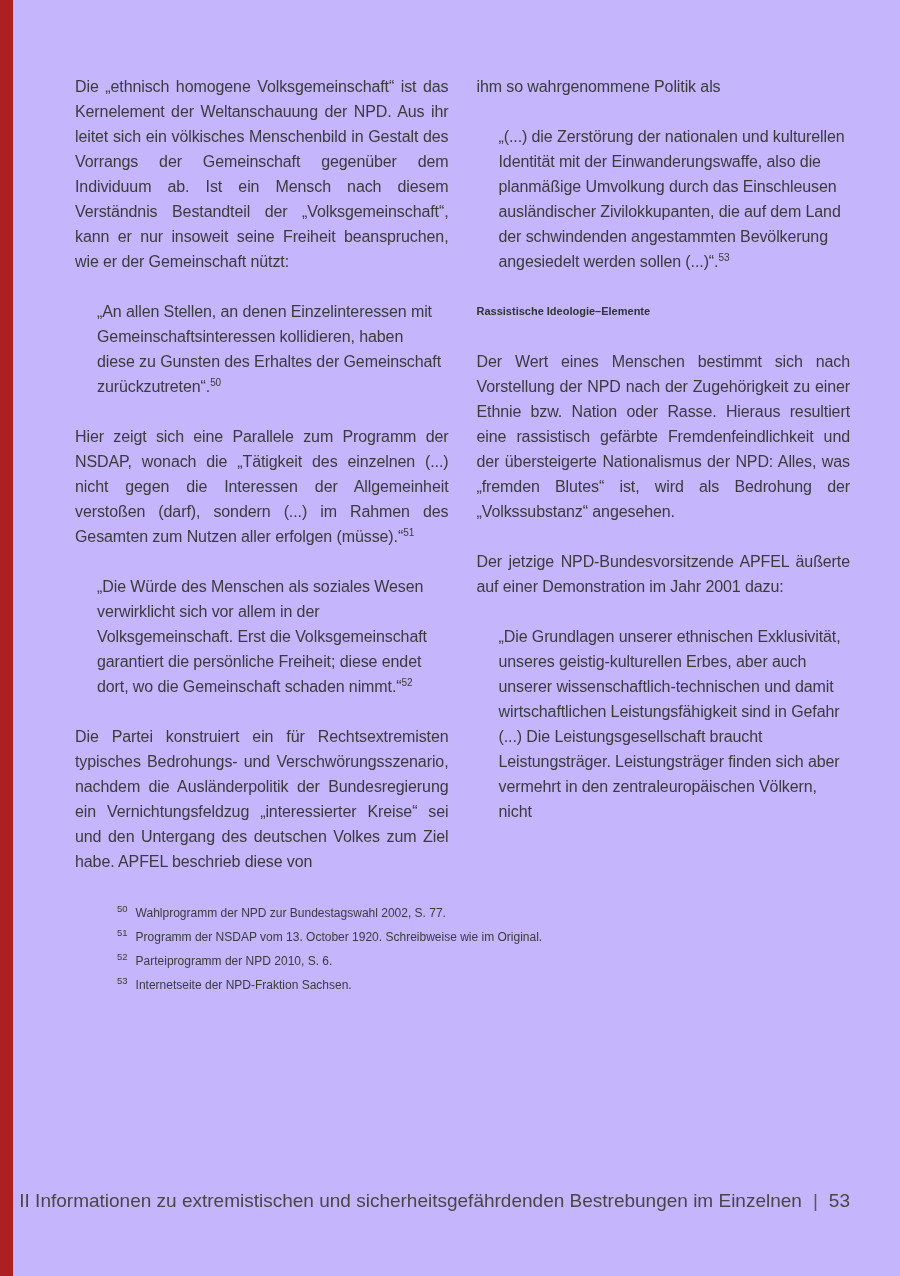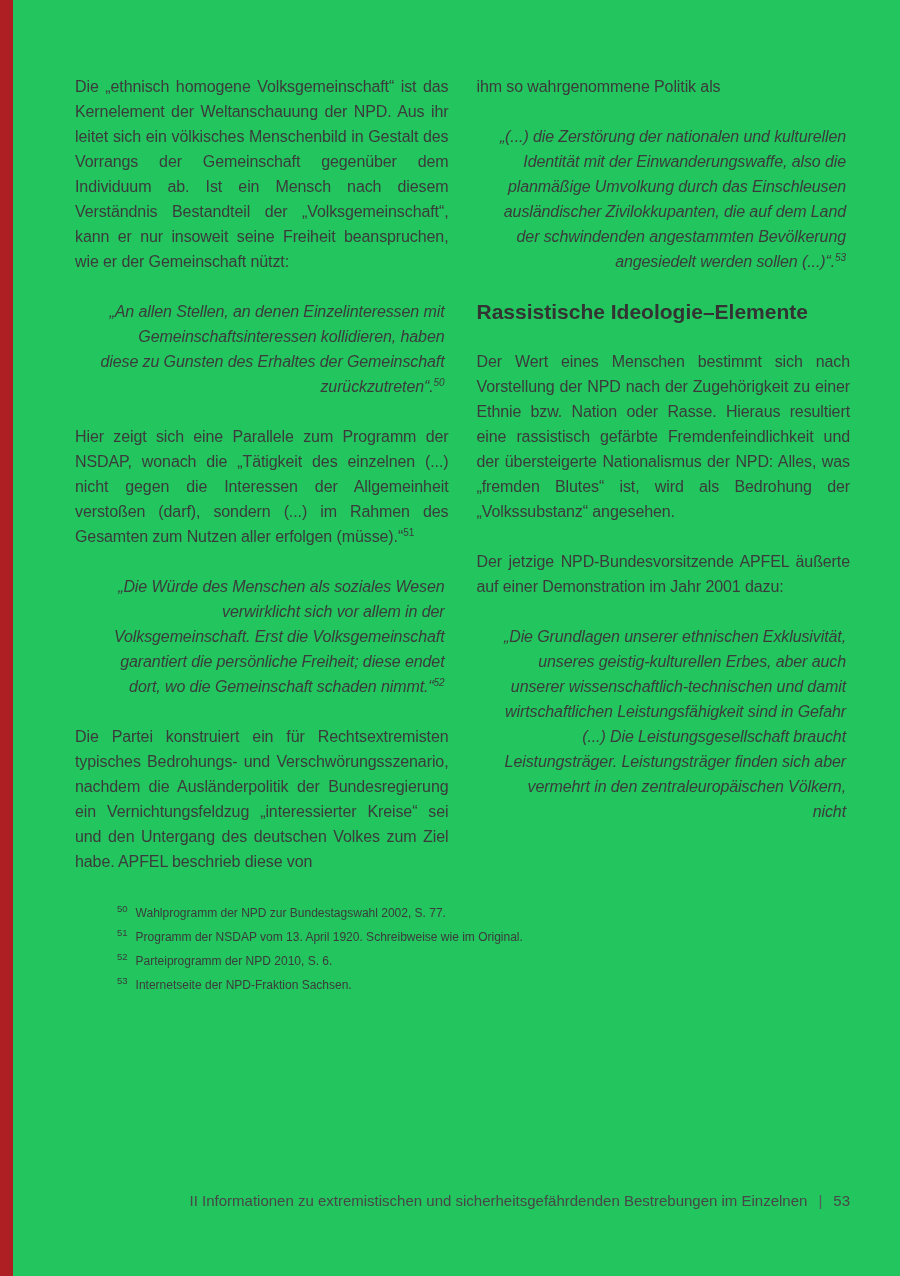--- a/index.html
+++ b/index.html
@@ -1,20 +1,20 @@
 <!DOCTYPE html>
 <html lang="de"><head>
 <meta charset="utf-8">
 <style>
   html, body { margin: 0; padding: 0; background: #ffffff; }
   .page {
     position: relative;
     width: 900px;
     height: 1276px;
-    background: #22c55e;
+    background: #c4b5fd;
     font-family: "Liberation Sans", sans-serif;
     color: #3b3b3b;
     overflow: hidden;
   }
   .accent-bar {
     position: absolute;
     left: 0; top: 0;
     width: 13px; height: 1276px;
     background: #ad1f23;
   }
@@ -27,29 +27,28 @@
   .col { flex: 1 1 0; min-width: 0; }
   p.body {
     margin: 0 0 25px 0;
     font-size: 16px;
     line-height: 25px;
     text-align: justify;
     letter-spacing: -0.1px;
   }
   blockquote.quote {
     margin: 0 4px 25px 22px;
-    font-style: italic;
     font-size: 16px;
     line-height: 25px;
-    text-align: right;
+    text-align: left;
     letter-spacing: -0.1px;
   }
   h2.subhead {
     margin: 2px 0 25px 0;
-    font-size: 21px;
+    font-size: 11px;
     line-height: 25px;
     font-weight: bold;
     color: #333333;
   }
   sup.ref {
     font-size: 10px;
     line-height: 0;
     vertical-align: super;
   }
   .footnotes {
@@ -63,21 +62,21 @@
   .footnote { white-space: nowrap; }
   .fn-num {
     display: inline-block;
     font-size: 9.5px;
     vertical-align: super;
     margin-right: 8px;
   }
   .footer {
     position: absolute;
     right: 50px; top: 1190px;
-    font-size: 15px;
+    font-size: 19px;
     line-height: 22px;
     color: #474747;
     display: flex;
     align-items: baseline;
     gap: 11px;
     white-space: nowrap;
   }
   .footer .sep { color: #5a5a5a; }
 </style>
 </head>
@@ -96,21 +95,21 @@
 
       <p class="body"><span>Hier zeigt sich eine Parallele zum Programm der NSDAP, wonach die „Tätigkeit des einzelnen (...) nicht gegen die Interessen der Allgemeinheit verstoßen (darf), sondern (...) im Rahmen des Gesamten zum Nutzen aller erfolgen (müsse).“</span><sup class="ref">51</sup></p>
 
 
       <blockquote class="quote"><span>„Die Würde des Menschen als soziales Wesen verwirklicht sich vor allem in der Volksgemeinschaft. Erst die Volksgemeinschaft garantiert die persönliche Freiheit; diese endet dort, wo die Gemeinschaft schaden nimmt.“</span><sup class="ref">52</sup></blockquote>
 
       <p class="body"><span>Die Partei konstruiert ein für Rechtsextremisten typisches Bedrohungs- und Verschwörungsszenario, nachdem die Ausländerpolitik der Bundesregierung ein Vernichtungsfeldzug „interessierter Kreise“ sei und den Untergang des deutschen Volkes zum Ziel habe. APFEL beschrieb diese von</span></p>
 
       <div class="footnotes">
         <div class="footnote"><span class="fn-num">50</span><span>Wahlprogramm der NPD zur Bundestagswahl 2002, S. 77.</span></div>
-        <div class="footnote"><span class="fn-num">51</span><span>Programm der NSDAP vom 13. April 1920. Schreibweise wie im Original.</span></div>
+        <div class="footnote"><span class="fn-num">51</span><span>Programm der NSDAP vom 13. October 1920. Schreibweise wie im Original.</span></div>
         <div class="footnote"><span class="fn-num">52</span><span>Parteiprogramm der NPD 2010, S. 6.</span></div>
         <div class="footnote"><span class="fn-num">53</span><span>Internetseite der NPD-Fraktion Sachsen.</span></div>
       </div>
     </section>
 
     <section class="col">
       <p class="body"><span>ihm so wahrgenommene Politik als</span></p>
 
       <blockquote class="quote"><span>„(...) die Zerstörung der nationalen und kulturellen Identität mit der Einwanderungswaffe, also die planmäßige Umvolkung durch das Einschleusen ausländischer Zivilokkupanten, die auf dem Land der schwindenden angestammten Bevölkerung angesiedelt werden sollen (...)“.</span><sup class="ref">53</sup></blockquote>
 

